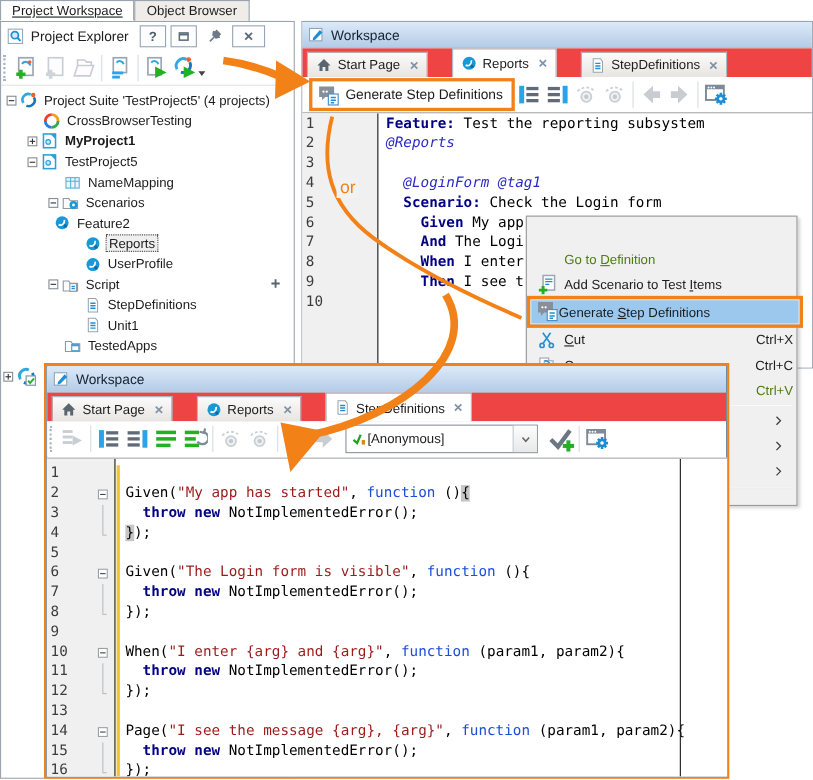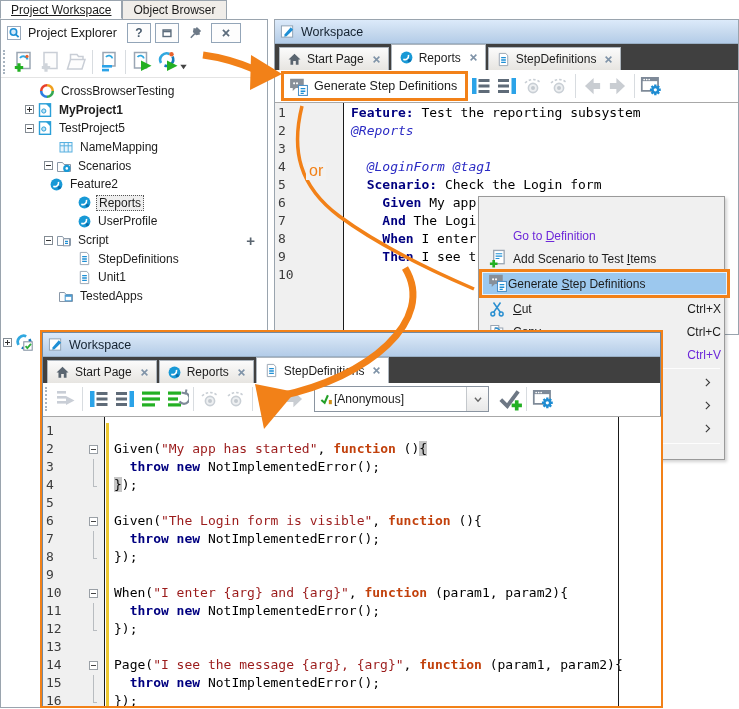--- a/index.html
+++ b/index.html
@@ -35,54 +35,54 @@
   .expander::before{content:"";position:absolute;left:1px;right:1px;top:3px;height:1px;background:#333;}
   .expander.plus::after{content:"";position:absolute;top:1px;bottom:1px;left:3px;width:1px;background:#333;}
   .t-plus{margin-left:auto;margin-right:12px;color:#5a6570;font-size:15px;font-weight:bold;}
   #pe-partial{position:absolute;left:2px;top:313px;display:flex;align-items:center;}
 
   
   .ws-title{height:24px;display:flex;align-items:center;padding-left:5px;
      background:linear-gradient(180deg,#dceafa 0%,#c6d9ee 55%,#b3cce8 100%);
      border-bottom:1px solid #9ab0c6;font-size:12.5px;color:#142230;}
   .ws-title span.t{margin-left:6px;}
-  .ws-tabs{height:26px;display:flex;align-items:flex-end;padding-left:4px;background:#404040;}
+  .ws-tabs{height:26px;display:flex;align-items:flex-end;padding-left:4px;background:#ef4444;gap:20px;}
   .ws-tab{height:23px;display:flex;align-items:center;padding:0 7px;margin-right:2px;
      background:linear-gradient(180deg,#fbfbfb,#e7e5e1);border:1px solid #aeb6be;border-bottom:none;white-space:nowrap;}
   .ws-tab.active{height:26px;background:#fff;position:relative;z-index:2;}
   .ws-tab .tl{margin:0 6px 0 5px;}
   .ws-toolbar{height:32px;display:flex;align-items:center;background:#fff;position:relative;}
   .editor{position:absolute;background:#fff;border-top:1px solid #a8a8a8;overflow:hidden;}
   .gutter{position:absolute;left:0;top:0;bottom:0;background:#f0f0f0;border-right:1px solid #1a1a1a;}
   .lnum{height:18px;line-height:18px;padding-left:3px;font:13px "DejaVu Sans Mono",monospace;color:#3c3c3c;}
   .code{position:absolute;top:0;bottom:0;}
   .cline{height:18px;line-height:18px;white-space:pre;font:13px "DejaVu Sans Mono",monospace;color:#000;}
   .seg-p{color:#000;} .seg-kw{color:#000080;font-weight:bold;}
   .seg-tag{color:#2b2bc4;font-style:italic;}
-  .seg-str{color:#9b1b1b;} .seg-fn{color:#c2410c;font-weight:bold;}
+  .seg-str{color:#9b1b1b;} .seg-fn{color:#1d4ed8;font-weight:normal;}
   .hl{background:#c6c6c6;}
   .xmark{margin-left:2px;}
 
   #ws-top{position:absolute;left:274px;top:19px;width:465px;height:316px;border:1px solid #9aa4ae;background:#fff;z-index:1;}
   #ed-top{left:0;top:82px;width:463px;height:232px;}
   #ed-top .gutter{width:69px;}
   #ed-top .code{left:70px;right:0;padding:2px 0 0 6px;}
   #ed-top .gutter .pad{padding-top:2px;}
   #gen-btn{display:flex;align-items:center;height:30px;margin-left:6px;padding:0 8px 0 4px;border:3px solid #f28118;background:#fff;}
   #gen-btn .gl{margin-left:5px;font-size:12.5px;}
   #frag{position:absolute;left:378px;top:128px;font:13px "DejaVu Sans Mono",monospace;color:#9b1b1b;z-index:3;}
 
   
   #ctx-menu{position:absolute;left:478px;top:196px;width:247px;height:264px;background:#f0f0f0;
      border:1px solid #9a9a9a;box-shadow:2px 2px 3px rgba(0,0,0,.18);z-index:5;}
   .mi{position:absolute;left:1px;right:1px;height:23px;display:flex;align-items:center;padding-left:5px;}
   .mi .mic{width:24px;display:flex;justify-content:center;}
   .mi .ml{margin-left:4px;}
   .mi .msc{margin-left:auto;padding-right:2px;text-align:center;}
-  .mi.dis .ml,.mi.dis .msc{color:#6d28d9;}
+  .mi.dis .ml,.mi.dis .msc{color:#4d7c0f;}
   .msep{position:absolute;left:4px;right:4px;height:1px;background:#d4d4d4;border-bottom:1px solid #fdfdfd;}
   .subarrow{margin-left:auto;padding-right:9px;color:#3c3c3c;}
   #mi-hl{position:absolute;left:0;top:74px;width:251px;height:29px;border:3px solid #f28118;
      background:#9cc8ee;box-shadow:inset 0 0 0 1px #e8f2fb;display:flex;align-items:center;padding-left:5px;z-index:2;}
 
   
   #ws-bottom{position:absolute;left:40px;top:330px;width:623px;height:378px;border:2px solid #f28118;background:#fff;z-index:10;}
   #wb-inner{position:absolute;inset:0;border:1px solid #72889e;}
   #ed-bot{left:0;top:83px;width:618px;height:290px;}
   #ed-bot .gutter{width:62px;}
@@ -189,20 +189,31 @@
             <path d="M16.5 6.5 A6.5 6.5 0 0 1 8.5 15.5" stroke="#1379b8" stroke-width="2.6" fill="none"></path>
             <circle cx="15.5" cy="4.2" r="2.2" fill="#e8622c"></circle>
             <path d="M11 10.5 L21.5 15.8 L11 21 Z" fill="#23b023"></path>
           </svg>
         </span>
         <span class="caret"><svg xmlns="http://www.w3.org/2000/svg" viewBox="0 0 10 10" width="9" height="9">
             <path d="M1.5 3 L5 8 L8.5 3 Z" fill="#444"></path>
           </svg></span>
       </div>
     <div id="pe-tree">
+        <div class="trow  " style="padding-left:5px">
+          <span class="expander "></span>
+          <span class="icon">
+            <svg xmlns="http://www.w3.org/2000/svg" viewBox="0 0 16 16" width="16" height="16">
+              <path d="M3.2 10.5 A5.3 5.3 0 0 1 10 3" stroke="#31a8e0" stroke-width="2.4" fill="none"></path>
+              <path d="M12.8 5.5 A5.3 5.3 0 0 1 6 13" stroke="#1379b8" stroke-width="2.4" fill="none"></path>
+              <circle cx="12.2" cy="3.4" r="2" fill="#e8622c"></circle>
+            </svg>
+          </span>
+          <span class="lbl">Project Suite 'TestProject5' (4 projects)</span>
+        </div>
         <div class="trow  " style="padding-left:38px">
           <span class="icon">
             <svg xmlns="http://www.w3.org/2000/svg" viewBox="0 0 16 16" width="16" height="16">
               <g fill="none" stroke-width="2.6">
                 <path d="M8 2.2 A5.8 5.8 0 0 1 13.8 8" stroke="#f0a01e"></path>
                 <path d="M13.8 8 A5.8 5.8 0 0 1 8 13.8" stroke="#35a852"></path>
                 <path d="M8 13.8 A5.8 5.8 0 0 1 2.2 8" stroke="#2b7de1"></path>
                 <path d="M2.2 8 A5.8 5.8 0 0 1 8 2.2" stroke="#e8412c"></path>
               </g>
             </svg>

